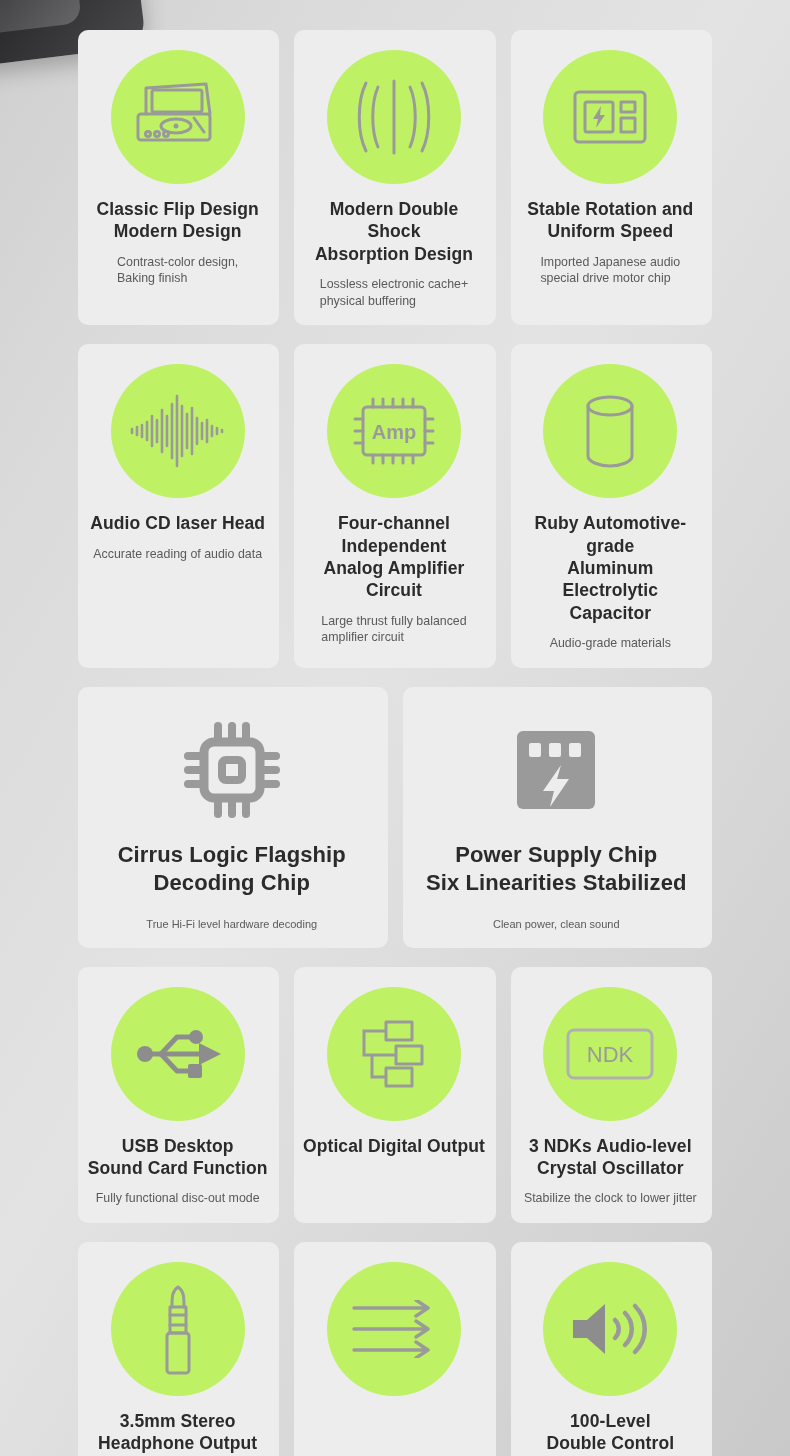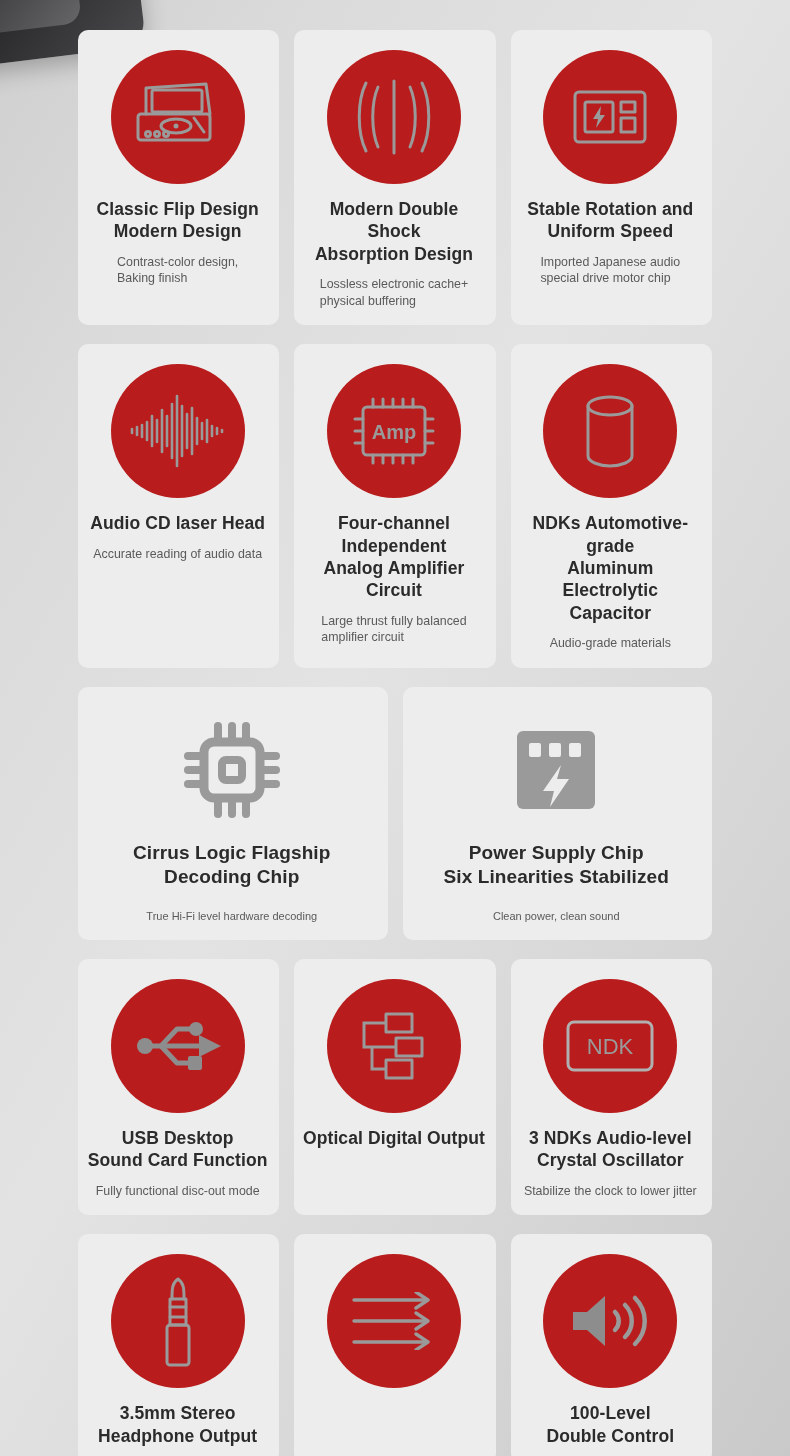--- a/index.html
+++ b/index.html
@@ -55,42 +55,42 @@
     display: flex;
     flex-direction: column;
     align-items: center;
   }
   .card.wide { }
 
   .circle {
     width: 134px;
     height: 134px;
     border-radius: 50%;
-    background: #b91c1c;
+    background: #bef264;
     display: flex;
     align-items: center;
     justify-content: center;
     margin: 6px 0 14px 0;
   }
   .card.noring .iconwrap {
     margin: 14px 0 16px 0;
     display: flex;
     align-items: center;
     justify-content: center;
     height: 110px;
   }
   .title {
     font-size: 17.5px;
     font-weight: bold;
     color: #2b2b2b;
     text-align: center;
     line-height: 1.28;
     letter-spacing: .1px;
   }
-  .card.wide .title { font-size: 19px; }
+  .card.wide .title { font-size: 22px; }
   .sub {
     margin-top: 11px;
     font-size: 12.4px;
     color: #5a5a5a;
     text-align: left;
     line-height: 1.33;
   }
   .card.wide .sub { font-size: 11px; margin-top: 20px; }
 
   svg { display: block; }
@@ -257,21 +257,21 @@
     <div class="card">
       <div class="circle">
         <span>
           <svg width="60" height="78" viewBox="0 0 60 78">
             <path class="ic" d="M8 14 L8 64 C8 70 20 74 30 74 C40 74 52 70 52 64 L52 14"></path>
             <ellipse class="ic" cx="30" cy="14" rx="22" ry="9"></ellipse>
           </svg>
         </span>
       </div>
       <div class="title">
-        <div>NDKs Automotive-grade</div>
+        <div>Ruby Automotive-grade</div>
         <div>Aluminum Electrolytic</div>
         <div>Capacitor</div>
       </div>
       <div class="sub">
         <div>Audio-grade materials</div>
       </div>
     </div>
   </div>
 
   <div class="row">

